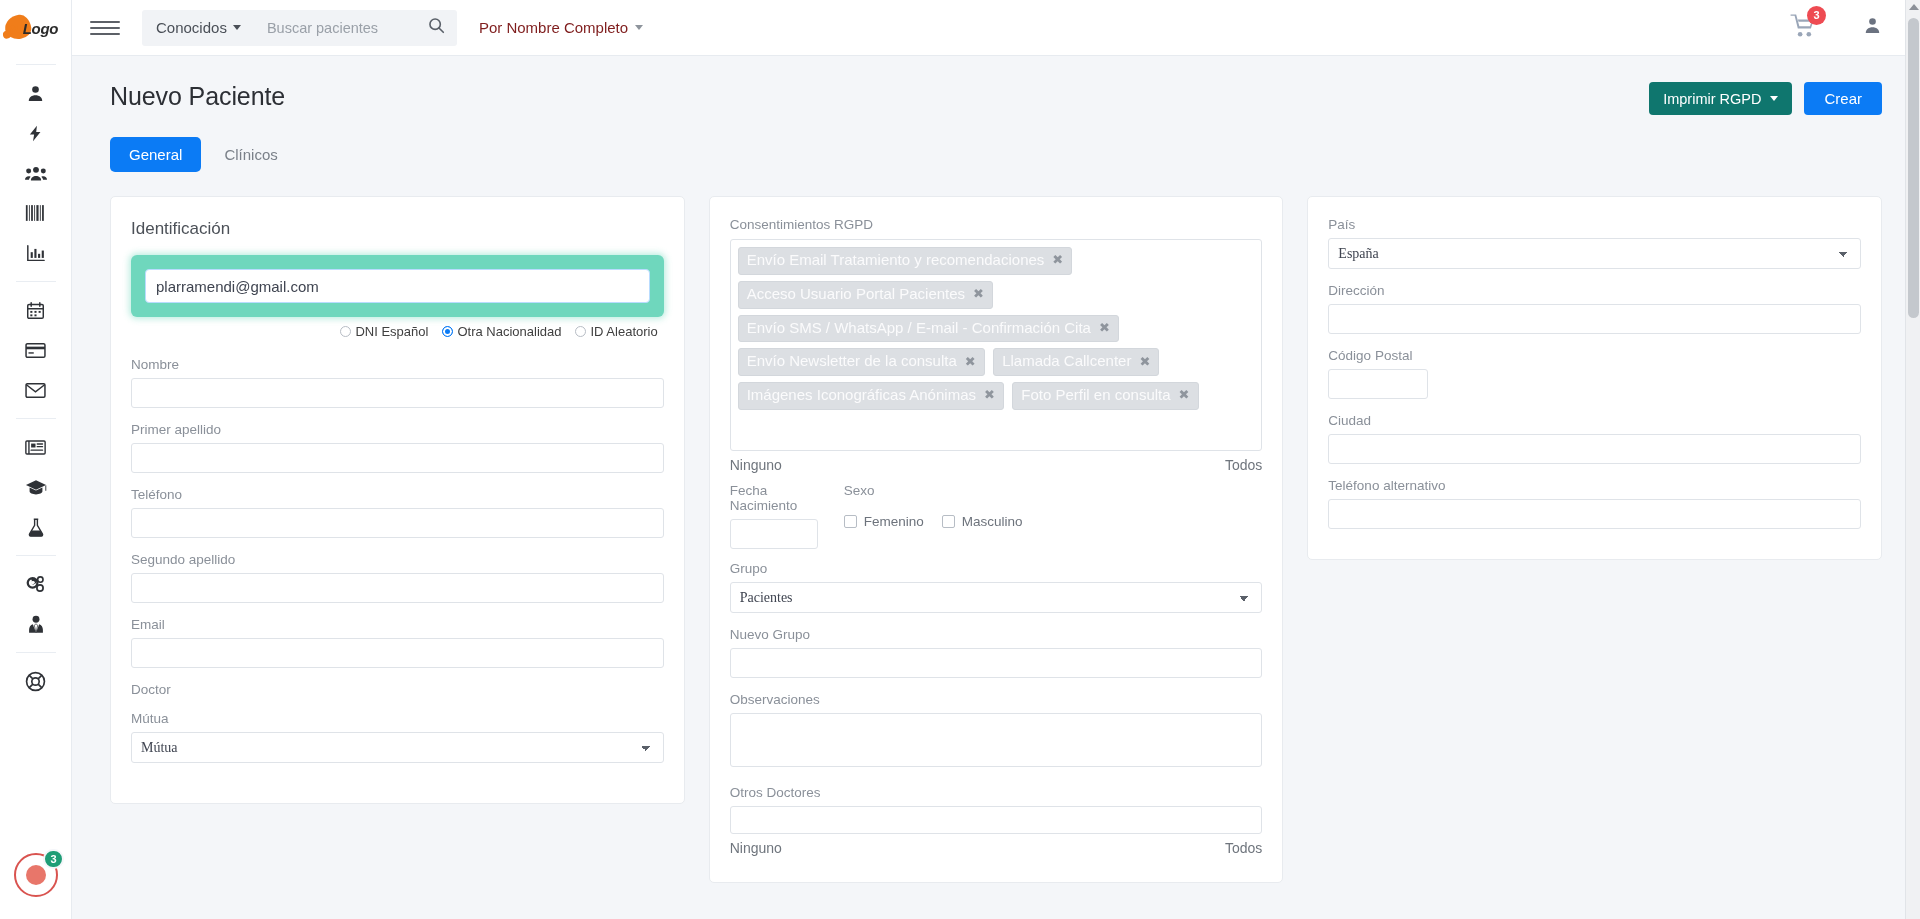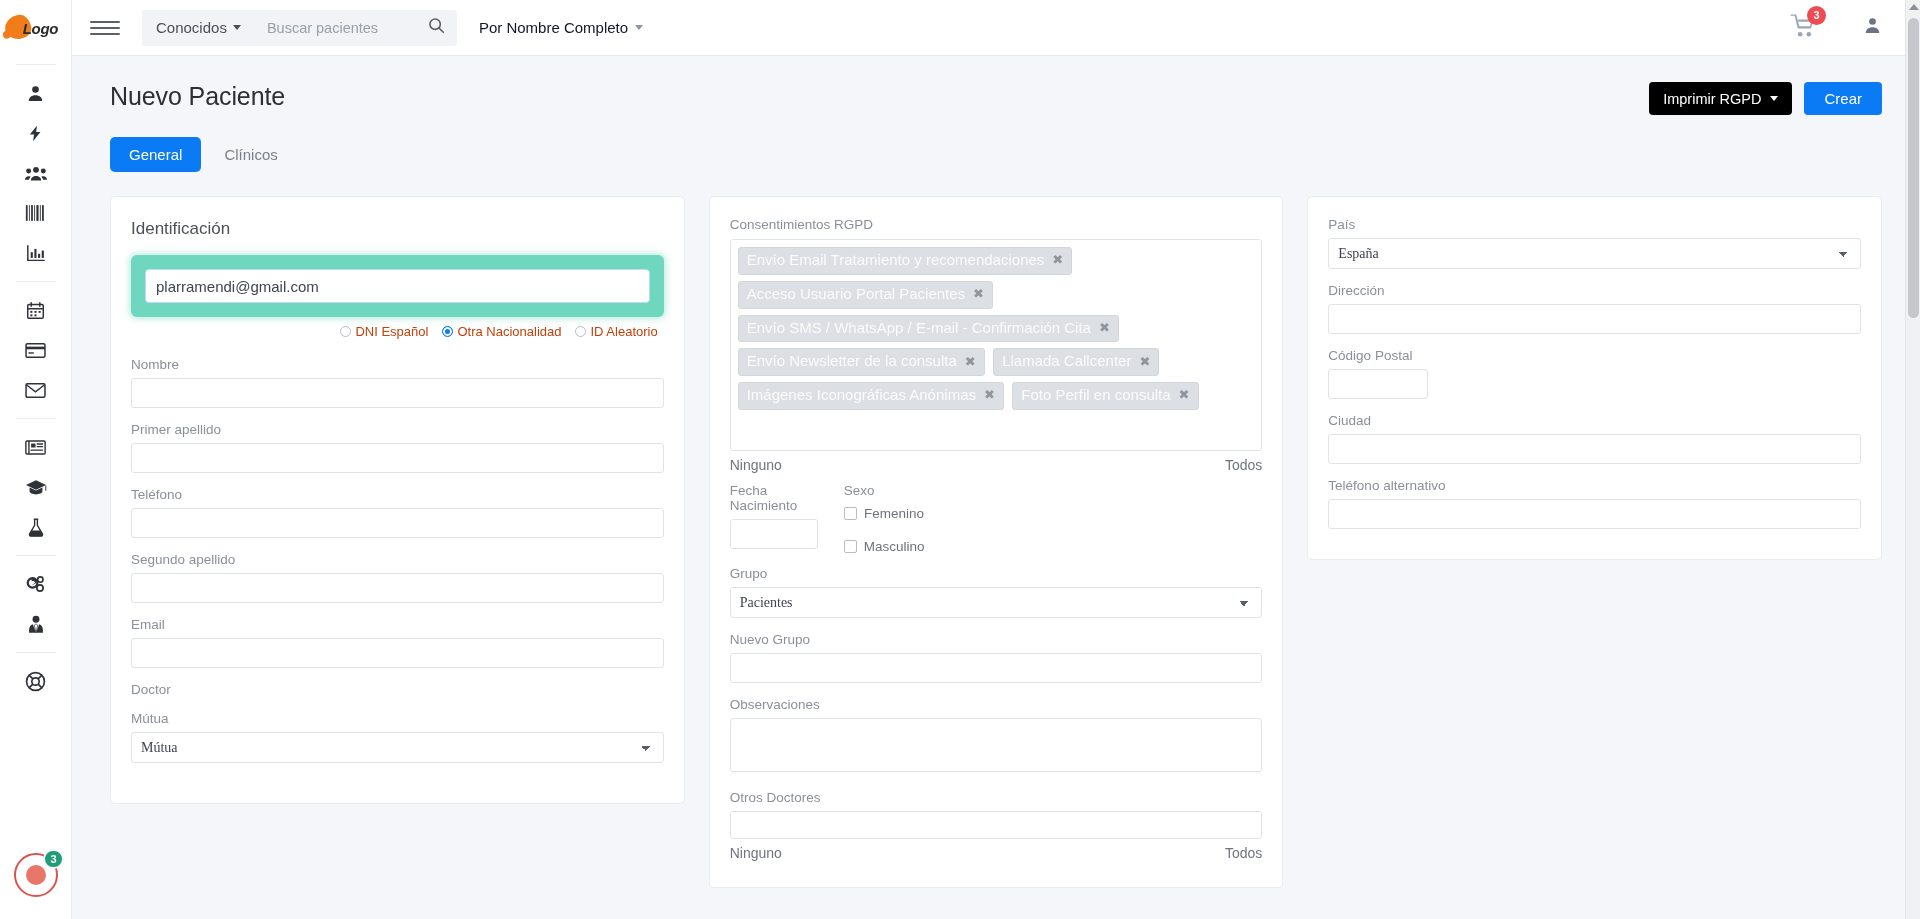--- a/index.html
+++ b/index.html
@@ -95,21 +95,21 @@
     display: flex; align-items: center; justify-content: space-between;
     padding: 0 12px 0 10px; border-radius: 0 3px 3px 0;
   }
   .searchbox input {
     border: none; background: transparent; outline: none;
     font-size: 14.5px; color: #44484f; width: 160px;
     font-family: "Liberation Sans", sans-serif;
   }
   .searchbox input::placeholder { color: #9aa0a8; }
   .sortby {
-    margin-left: 22px; font-size: 15px; color: #0f172a;
+    margin-left: 22px; font-size: 15px; color: #7f1d1d;
     display: flex; align-items: center; gap: 7px; cursor: pointer;
   }
   .sortby .caret { border-top-color: #8e949c; }
   .topspacer { flex: 1 1 auto; }
   .cart-wrap { position: relative; margin-right: 46px; cursor: pointer; }
   .cart-badge {
     position: absolute; right: -9px; top: -8px;
     min-width: 19px; height: 19px; border-radius: 10px; background: #ee4b52;
     color: #fff; font-size: 11px; font-weight: 700;
     display: flex; align-items: center; justify-content: center; padding: 0 4px;
@@ -122,21 +122,21 @@
     padding: 26px 38px 0 38px;
   }
   .page-head { display: flex; align-items: flex-start; }
   .page-title { font-size: 25px; font-weight: 400; color: #2c2f35; letter-spacing: -0.1px; }
   .headspacer { flex: 1 1 auto; }
   .btn {
     font-size: 14.5px; border: none; cursor: pointer;
     border-radius: 4px; font-family: "Liberation Sans", sans-serif;
   }
   .btn-print {
-    background: #000000; color: #fff; height: 33px; padding: 0 14px;
+    background: #0f766e; color: #fff; height: 33px; padding: 0 14px;
     display: inline-flex; align-items: center; gap: 9px; margin-right: 12px;
   }
   .btn-print .caret { border-top-color: #fff; }
   .btn-create { background: #0b7bf5; color: #fff; height: 33px; padding: 0 20px; font-size: 15px; }
 
   .tabs { display: flex; align-items: center; gap: 4px; margin-top: 22px; }
   .tab {
     font-size: 15px; padding: 9px 19px; border-radius: 5px; cursor: pointer;
     color: #7a8089;
   }
@@ -175,21 +175,21 @@
   .id-input-wrap { padding: 14px; border-radius: 6px; background: #6fd7bd; box-shadow: 0 0 6px 2px rgba(111,215,189,0.45); }
   .id-input-wrap input {
     width: 100%; height: 34px; border: 1px solid #b9dcff; border-radius: 4px;
     padding: 4px 10px; font-size: 15px; color: #3f4450; outline: none;
     font-family: "Liberation Sans", sans-serif; background: #fff;
   }
   .radio-row {
     display: flex; justify-content: flex-end; gap: 14px;
     margin-top: 7px; padding-right: 6px;
   }
-  .radio-item { display: flex; align-items: center; gap: 4px; font-size: 13px; color: #c2410c; cursor: pointer; }
+  .radio-item { display: flex; align-items: center; gap: 4px; font-size: 13px; color: #404040; cursor: pointer; }
   .radio-dot { width: 11px; height: 11px; border-radius: 50%; border: 1px solid #b7bdc5; background: #fff; }
   .radio-dot.on { border-color: #0b7bf5; background: #0b7bf5; box-shadow: inset 0 0 0 2px #fff; }
 
   
   .tagsbox {
     border: 1px solid #dfe3e8; border-radius: 3px; padding: 7px 7px 4px 7px;
     min-height: 212px; background: #fff;
   }
   .tag {
     display: inline-flex; align-items: center; gap: 8px;
@@ -200,21 +200,21 @@
   .tag .x { color: #8f959d; font-size: 13px; cursor: pointer; }
   .underrow {
     display: flex; justify-content: space-between;
     font-size: 14px; color: #6f757d; margin-top: 6px;
   }
   .underrow span { cursor: pointer; }
 
   .inline-row { display: flex; gap: 26px; }
   .dob { width: 88px; }
   .dob input.ctl { width: 88px; }
-  .checkrow { display: flex; align-items: center; gap: 18px; margin-top: 8px; flex-direction: column; }
+  .checkrow { display: flex; align-items: center; gap: 18px; margin-top: 16px; }
   .checkitem { display: flex; align-items: center; gap: 7px; font-size: 13.5px; color: #6d737c; cursor: pointer; }
   .cbox { width: 13px; height: 13px; border: 1px solid #b7bdc5; background: #fff; border-radius: 2px; }
 
   .cp-input { width: 100px; }
   .cp-input input.ctl { width: 100px; }
 
   
   .pagescroll {
     position: absolute; right: 0; top: 0; width: 15px; height: 919px;
     background: #f0f1f3; border-left: 1px solid #e1e4e8; z-index: 5;

